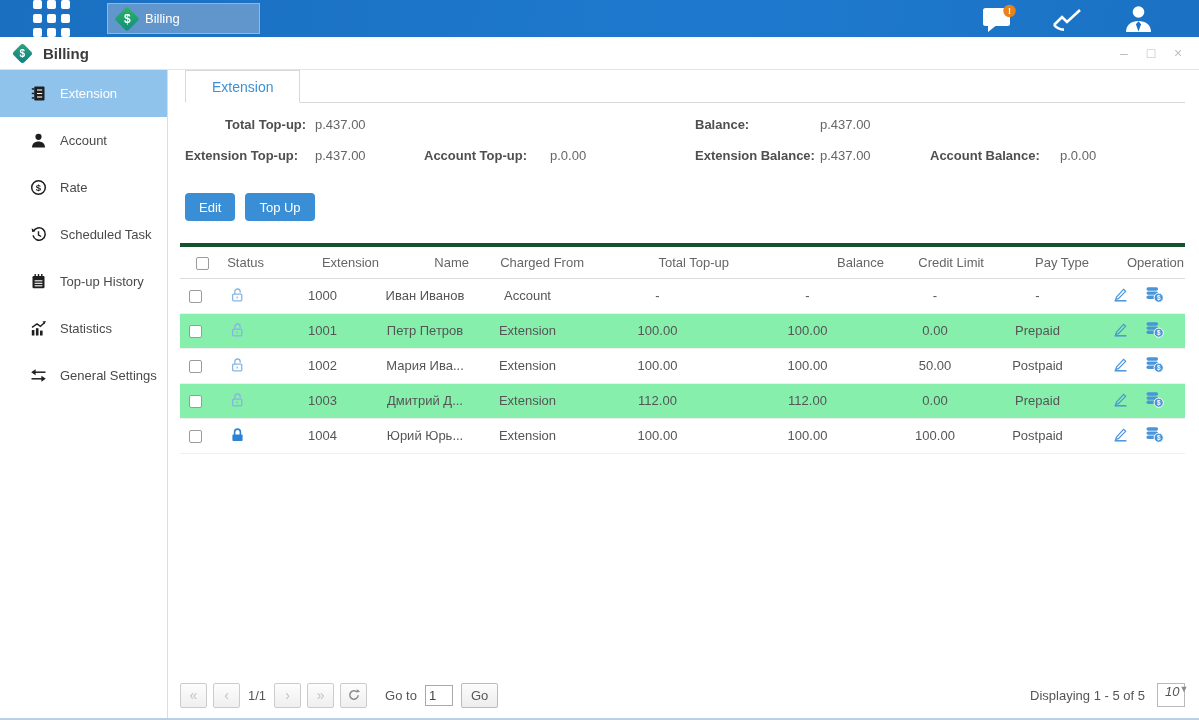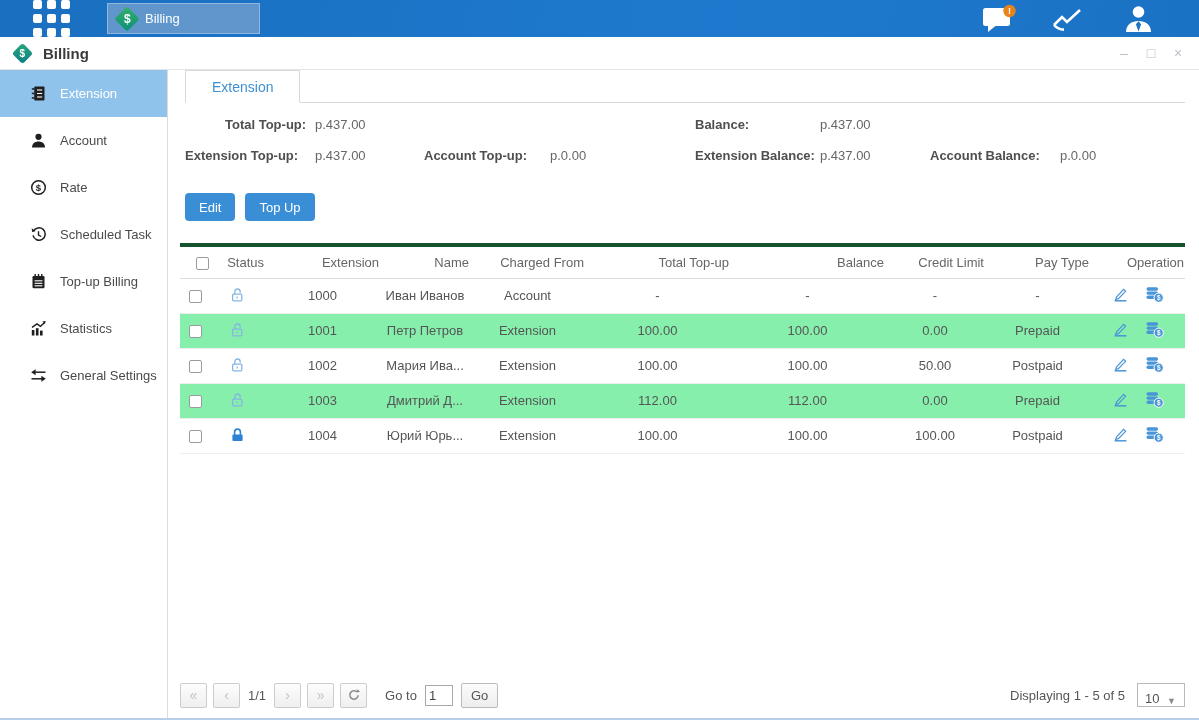--- a/index.html
+++ b/index.html
@@ -82,22 +82,22 @@
             display:flex; align-items:center; justify-content:center;
             font-size:14px; margin-right:6px; cursor:pointer; }
   .pg-ind { margin:0 8px 0 2px; color:#555; }
   .pg-goto { margin-left:12px; margin-right:8px; }
   .pg-input { width:28px; height:21px; border:1px solid #a9a9a9; font-size:13px;
               padding:0 3px; margin-right:8px; font-family:"Liberation Sans",sans-serif; color:#444; }
   .pg-go { height:25px; border:1px solid #bbb; border-radius:2px; padding:0 9px;
            background:linear-gradient(#fcfcfc,#ededed); font-size:13px; color:#555;
            cursor:pointer; font-family:"Liberation Sans",sans-serif; }
   .pg-right { margin-left:auto; display:flex; align-items:center; gap:12px; }
-  .select { width:48px; height:24px; border:1px solid #b9b9b9; background:#fff;
-            display:flex; align-items:flex-end; cursor:pointer; }
+  .select { width:28px; height:24px; border:1px solid #b9b9b9; background:#fff;
+            display:flex; align-items:flex-start; cursor:pointer;font-style:italic; }
   .select .val { flex:1; padding-left:7px; color:#555; }
   .select .arrow { width:17px; color:#8a8a8a; font-size:9px; }
 </style>
 </head>
 <body>
 
 <div class="app">
 
   <div class="topbar">
     <div class="grid-icon">
@@ -194,21 +194,21 @@
       <div class="side-item">
         <svg viewBox="0 0 17 17">
           <rect x="2.5" y="3" width="12" height="12.3" rx="1.2" fill="currentColor"></rect>
           <line x1="5.2" y1="1" x2="5.2" y2="4.6" stroke="currentColor" stroke-width="1.4"></line>
           <line x1="8.5" y1="1" x2="8.5" y2="4.6" stroke="currentColor" stroke-width="1.4"></line>
           <line x1="11.8" y1="1" x2="11.8" y2="4.6" stroke="currentColor" stroke-width="1.4"></line>
           <line x1="4.6" y1="7.8" x2="12.4" y2="7.8" stroke="#fff" stroke-width="1.1"></line>
           <line x1="4.6" y1="10.3" x2="12.4" y2="10.3" stroke="#fff" stroke-width="1.1"></line>
           <line x1="4.6" y1="12.8" x2="12.4" y2="12.8" stroke="#fff" stroke-width="1.1"></line>
         </svg>
-        <span>Top-up Billing</span>
+        <span>Top-up History</span>
       </div>
       <div class="side-item">
         <svg viewBox="0 0 17 17">
           <rect x="1.8" y="10" width="2.6" height="5.5" fill="currentColor"></rect>
           <rect x="5.9" y="8.2" width="2.6" height="7.3" fill="currentColor"></rect>
           <rect x="10" y="10.6" width="2.6" height="4.9" fill="currentColor"></rect>
           <path d="M2 7.3l5-3.4 3.4 2.4 4.3-3.8" fill="none" stroke="currentColor" stroke-width="1.4"></path>
           <path d="M15.8 1l-3.4.6 2.4 2.3z" fill="currentColor"></path>
         </svg>
         <span>Statistics</span>

